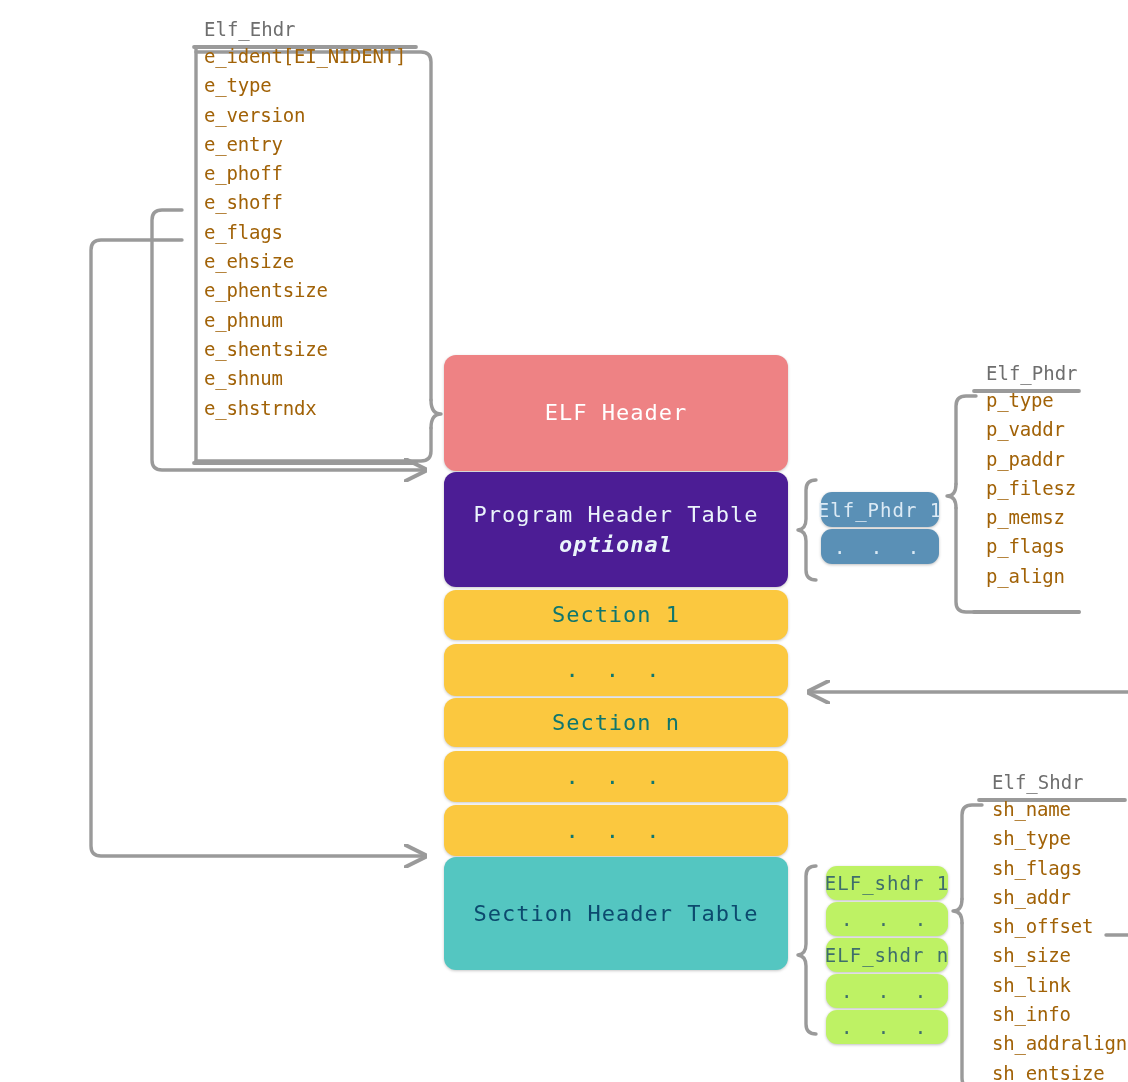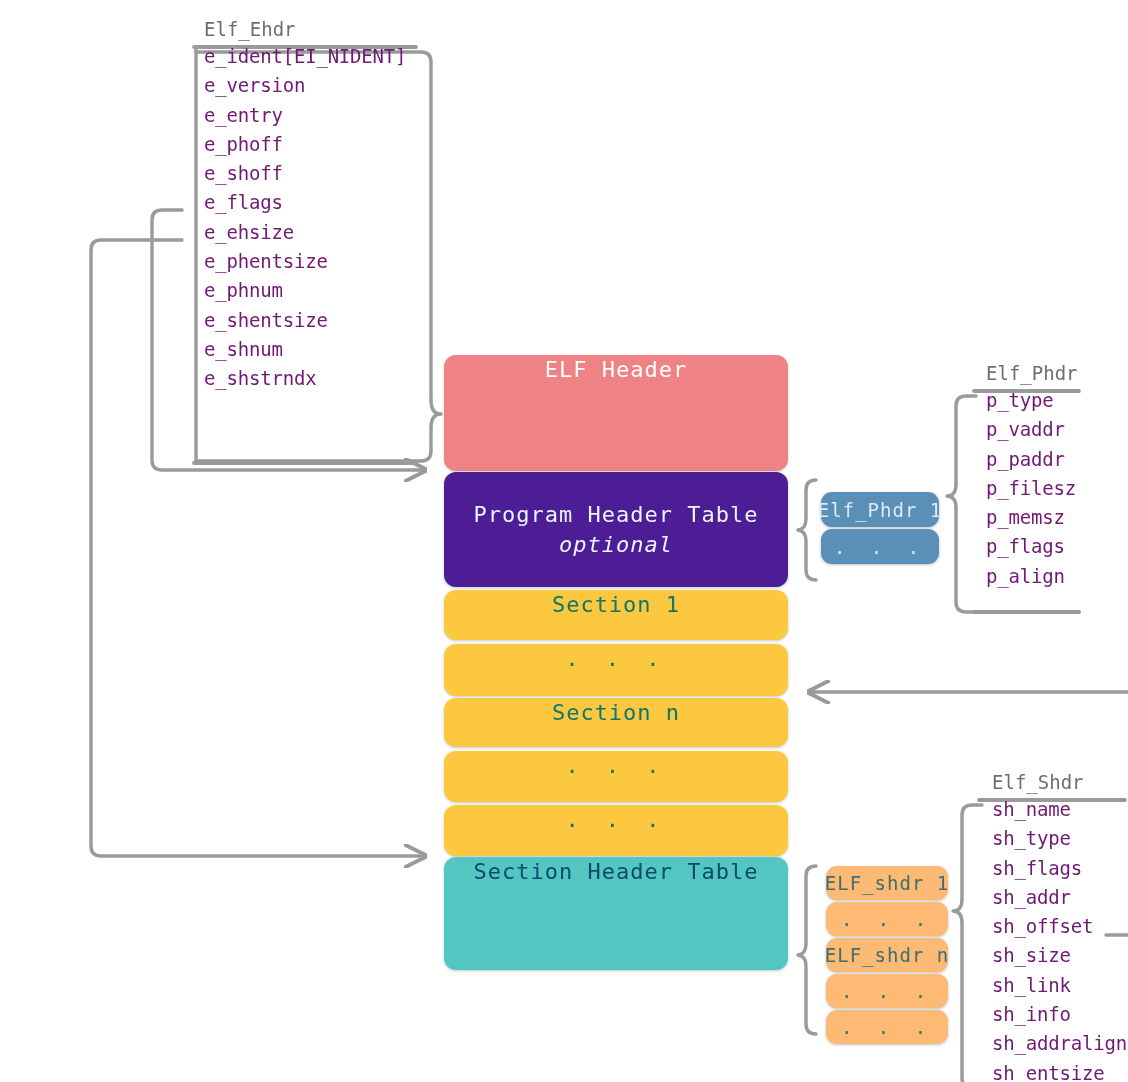--- a/index.html
+++ b/index.html
@@ -16,51 +16,51 @@
   
   .struct{position:absolute;}
   .struct .sname{
     font-size:19px;color:#6e6e6e;line-height:25px;
     padding-left:10px;letter-spacing:0px;white-space:nowrap;
   }
   .struct .fields{
     padding-left:10px;
   }
   .struct .fld{
-    font-size:19px;color:#701a75;line-height:29.3px;white-space:nowrap;
+    font-size:19px;color:#a16207;line-height:29.3px;white-space:nowrap;
     letter-spacing:-0.2px;
   }
 
   
   .blk{
     position:absolute;left:400px;width:344px;
     border-radius:12px;
-    display:flex;justify-content:center;
+    display:flex;align-items:center;justify-content:center;
     text-align:center;
     box-shadow:0 1px 3px rgba(0,0,0,0.22);
     font-size:22px;letter-spacing:1px;
   }
   .blk .lab{line-height:30px;}
-  .blk .opt{font-style:italic;display:block;}
+  .blk .opt{font-style:italic;display:block;font-weight:bold;}
 
   .b-elf   {background:#ee8284;color:#ffffff;}
   .b-pht   {background:#4c1d95;color:#eaf4fb;}
   .b-sec   {background:#fbc83f;color:#0f766e;}
   .b-sht   {background:#54c6c1;color:#0c4a6e;}
 
   
   .sub{
     position:absolute;border-radius:11px;
     display:flex;align-items:center;justify-content:center;
     font-size:19px;letter-spacing:1px;
     box-shadow:0 1px 3px rgba(0,0,0,0.25);
     white-space:nowrap;
   }
   .sub-ph{background:#5a90b6;color:#dceaf5;}
-  .sub-sh{background:#fdba74;color:#3f6e6c;}
+  .sub-sh{background:#bef264;color:#3f6e6c;}
 
   .dots{letter-spacing:7px;}
 </style>
 </head>
 <body>
 
 <div id="stage">
 
   <svg id="wires" viewBox="0 0 1128 1082" width="1128" height="1082">
     <defs>
@@ -112,20 +112,21 @@
 
       <path d="M 1062 921 L 1090 921 Q 1100 921 1100 911 L 1100 688
                Q 1100 678 1090 678 L 765 678" marker-end="url(#arwL)"></path>
     </g>
   </svg>
 
   <div class="struct" style="left:150px;top:3px;">
     <div class="sname">Elf_Ehdr</div>
     <div class="fields">
       <div class="fld">e_ident[EI_NIDENT]</div>
+      <div class="fld">e_type</div>
       <div class="fld">e_version</div>
       <div class="fld">e_entry</div>
       <div class="fld">e_phoff</div>
       <div class="fld">e_shoff</div>
       <div class="fld">e_flags</div>
       <div class="fld">e_ehsize</div>
       <div class="fld">e_phentsize</div>
       <div class="fld">e_phnum</div>
       <div class="fld">e_shentsize</div>
       <div class="fld">e_shnum</div>

